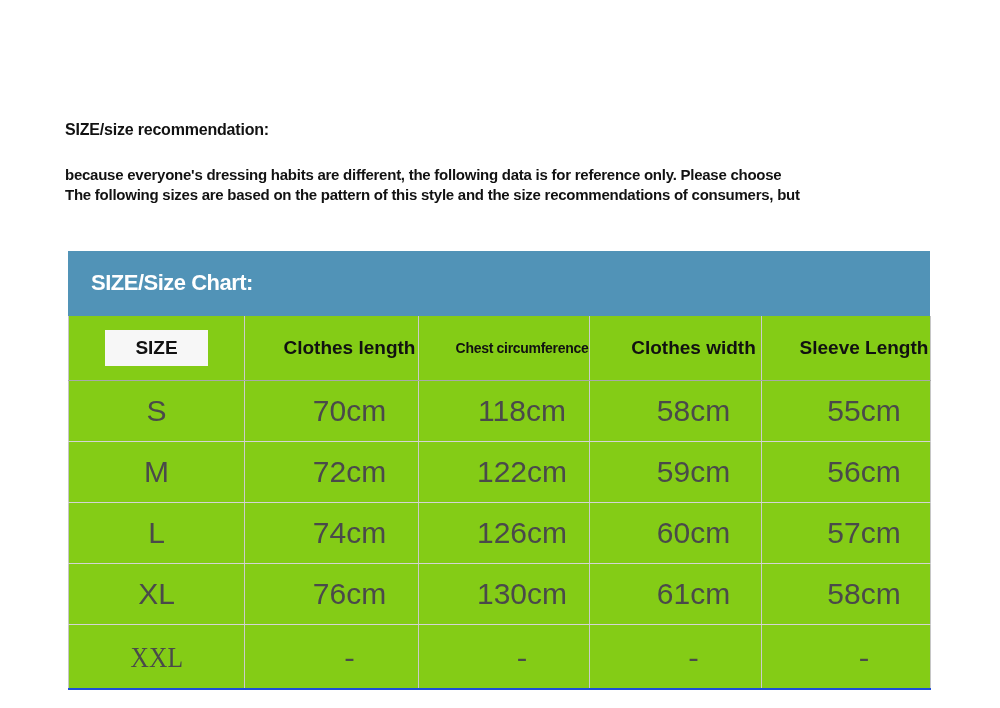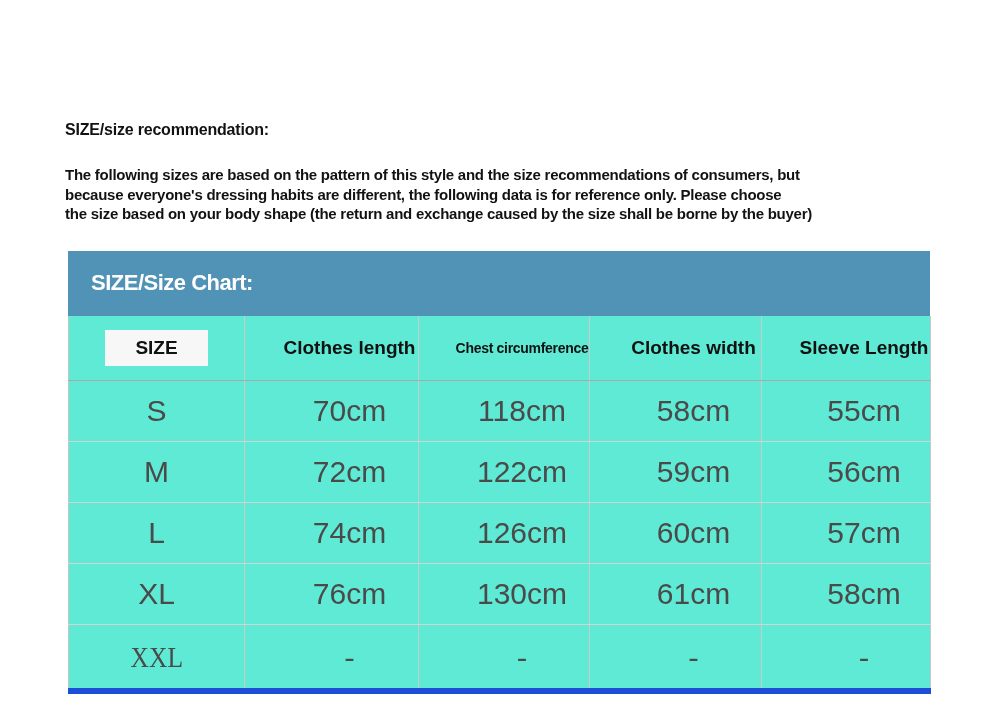--- a/index.html
+++ b/index.html
@@ -58,22 +58,22 @@
   }
   table.size-table {
     position: absolute;
     left: 68px;
     top: 272px;
     width: 862px;
     border-collapse: collapse;
     table-layout: fixed;
     border-left: 1px solid #c6c6c6;
     border-right: 1px solid #c6c6c6;
-    border-bottom: 6px solid #1d4ed8;
-    background: #5eead4;
+    border-bottom: 2px solid #1d4ed8;
+    background: #84cc16;
   }
   table.size-table th, table.size-table td {
     text-align: center;
     vertical-align: middle;
     padding: 0;
     overflow: hidden;
   }
   table.size-table th {
     height: 64px;
     font-size: 19px;
@@ -113,23 +113,22 @@
   }
 </style>
 </head>
 <body>
 
 <div class="page">
 
   <div class="heading">SIZE/size recommendation:</div>
 
   <div class="description">
+    <div class="line">because everyone's dressing habits are different, the following data is for reference only. Please choose</div>
     <div class="line">The following sizes are based on the pattern of this style and the size recommendations of consumers, but</div>
-    <div class="line">because everyone's dressing habits are different, the following data is for reference only. Please choose</div>
-    <div class="line">the size based on your body shape (the return and exchange caused by the size shall be borne by the buyer)</div>
   </div>
 
   <div class="chart-title-bar">
     <span class="title">SIZE/Size Chart:</span>
   </div>
 
   <table class="size-table">
     <colgroup>
       <col style="width:176px">
       <col style="width:174px">

